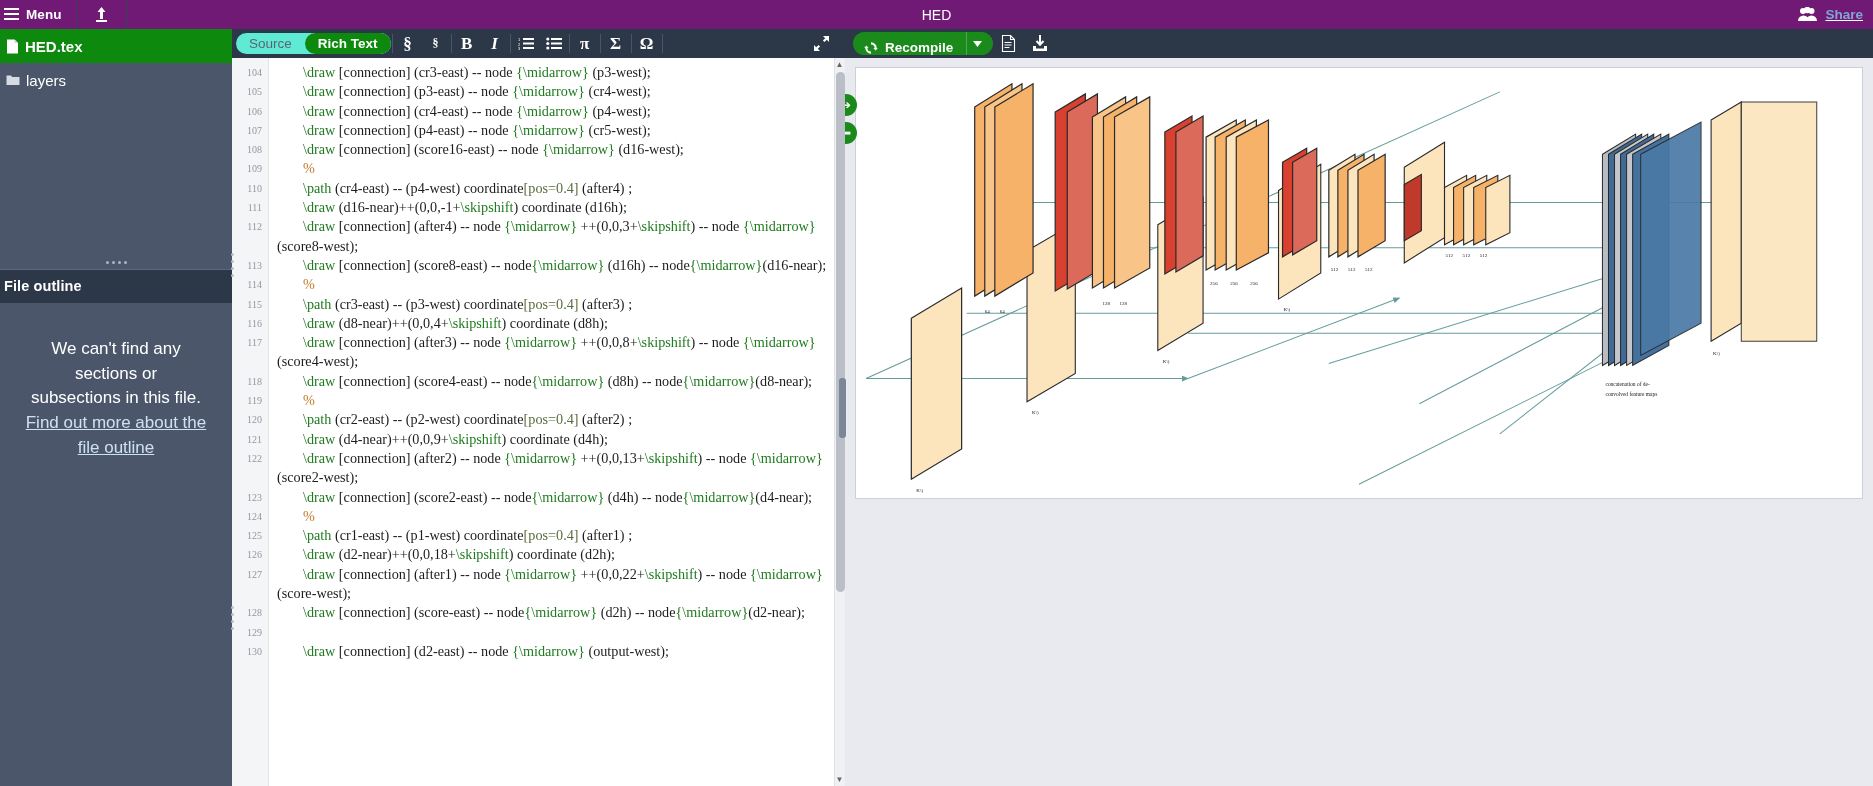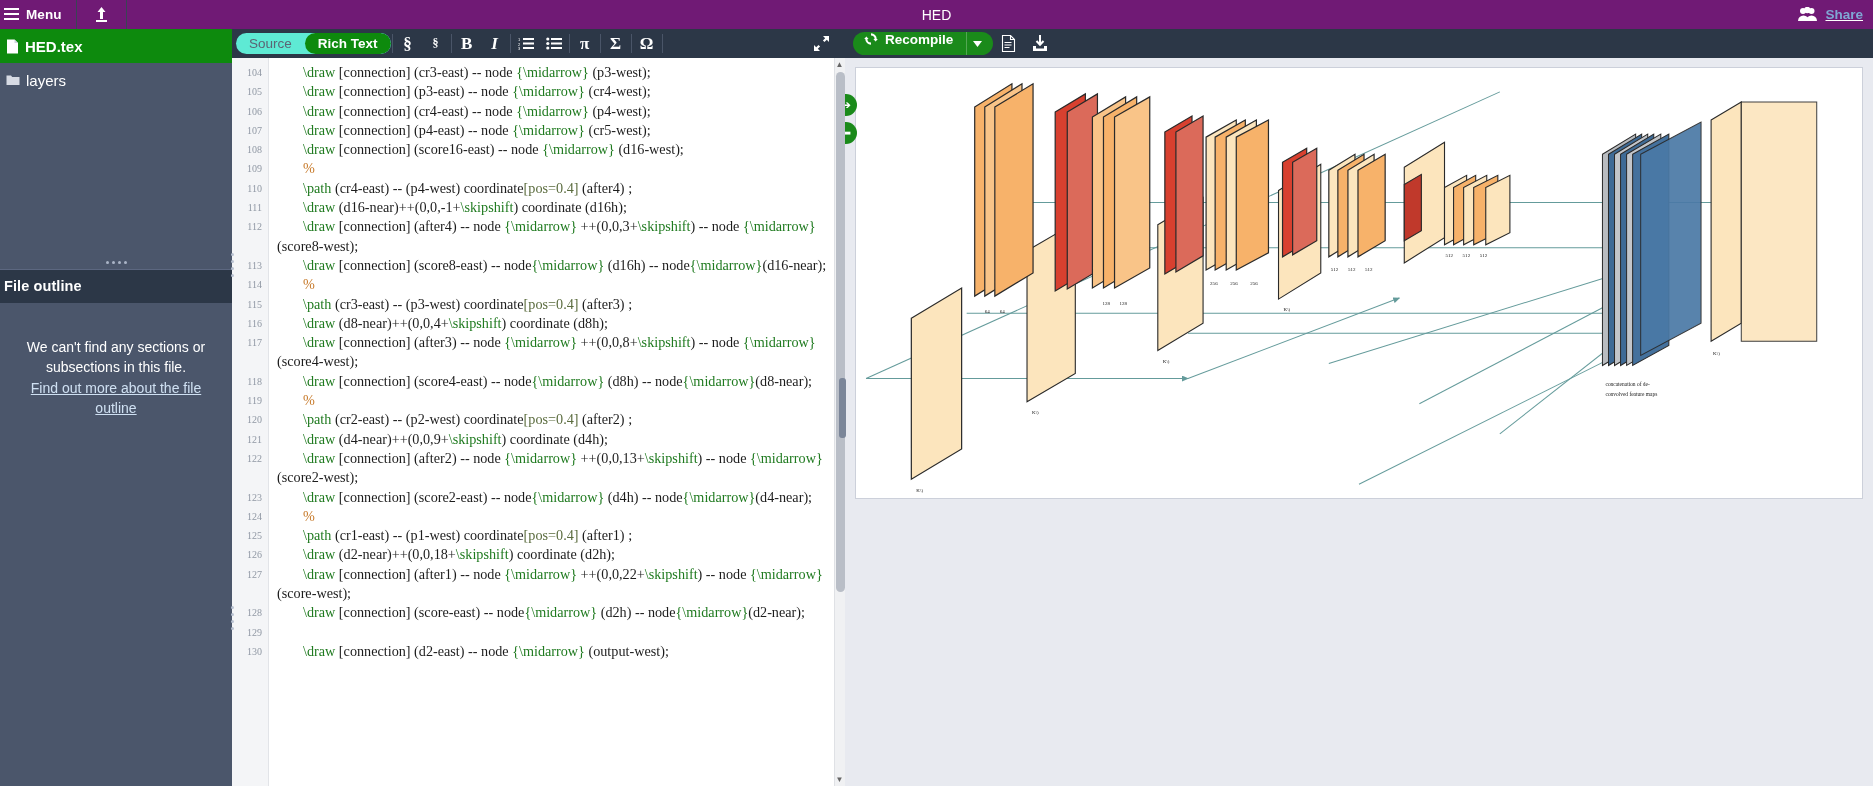--- a/index.html
+++ b/index.html
@@ -77,21 +77,21 @@
     gap: 3px; border-bottom: 1px solid #5c6780; cursor: row-resize;
   }
   .drag-dots i { width: 3px; height: 3px; background: #aab4c6; display:block; border-radius: 50%; }
 
   .outline-header {
     background: #2c3747; color: #fff; font-size: 14.5px; font-weight: 700;
     padding: 8px 8px 9px 4px; letter-spacing: .1px;
   }
   .outline-body {
     flex: 1; background: #4b566b; color: #ffffff;
-    font-size: 14px; text-align: center; padding: 34px 22px 0 22px; line-height: 1.45;
+    font-size: 17px; text-align: center; padding: 34px 22px 0 22px; line-height: 1.45;
   }
   .outline-link { color: #cfe0f2; text-decoration: underline; cursor: pointer; display:inline; }
 
   
   .vhandle {
     position: absolute; width: 6px; background: transparent;
     display: flex; flex-direction: column; align-items: center; justify-content: center; gap: 4px;
     cursor: col-resize; z-index: 5;
   }
   .vhandle i { width: 3px; height: 3px; border-radius: 50%; background: #b9c2d1; display: block; }
@@ -150,21 +150,21 @@
     display:flex; align-items:center; justify-content:center;
   }
 
   
   .pdf-col { width: 1028px; flex: 0 0 1028px; display: flex; flex-direction: column; background: #e8eaf0; position: relative; }
   .pdf-toolbar { height: 29px; flex: 0 0 29px; background: #2c3747; display: flex; align-items: center; padding-left: 8px; gap: 0px;}
   .recompile {
     display: flex; align-items: center; background: #1a8a1a; height: 23px; border-radius: 12px;
     color: #fff; font-size: 13.5px; font-weight: 700; cursor: pointer; overflow: hidden;
   }
-  .recompile .main { display: flex; align-items: flex-start; gap: 7px; padding: 0 13px 0 11px; height: 23px; }
+  .recompile .main { display: flex; align-items: flex-end; gap: 7px; padding: 0 13px 0 11px; height: 23px; }
   .recompile .caret { padding: 0 11px 0 6px; height: 23px; display: flex; align-items: center; border-left: 1px solid rgba(255,255,255,.25); }
   .pdf-icon-btn { width: 31px; height: 29px; display: flex; align-items: center; justify-content: center; cursor: pointer; color: #fff; }
 
   .pdf-viewport { flex: 1; background: #e8eaf0; padding: 9px 10px 0 10px; overflow: hidden; position: relative; }
   .pdf-page { background: #fff; width: 100%; height: 432px; border: 1px solid #ccd0da; position: relative; overflow: hidden; }
 
   .pdf-nav {
     position: absolute; left: -10px; top: 36px; display: flex; flex-direction: column; gap: 6px; z-index: 4;
   }
   .navdot {

